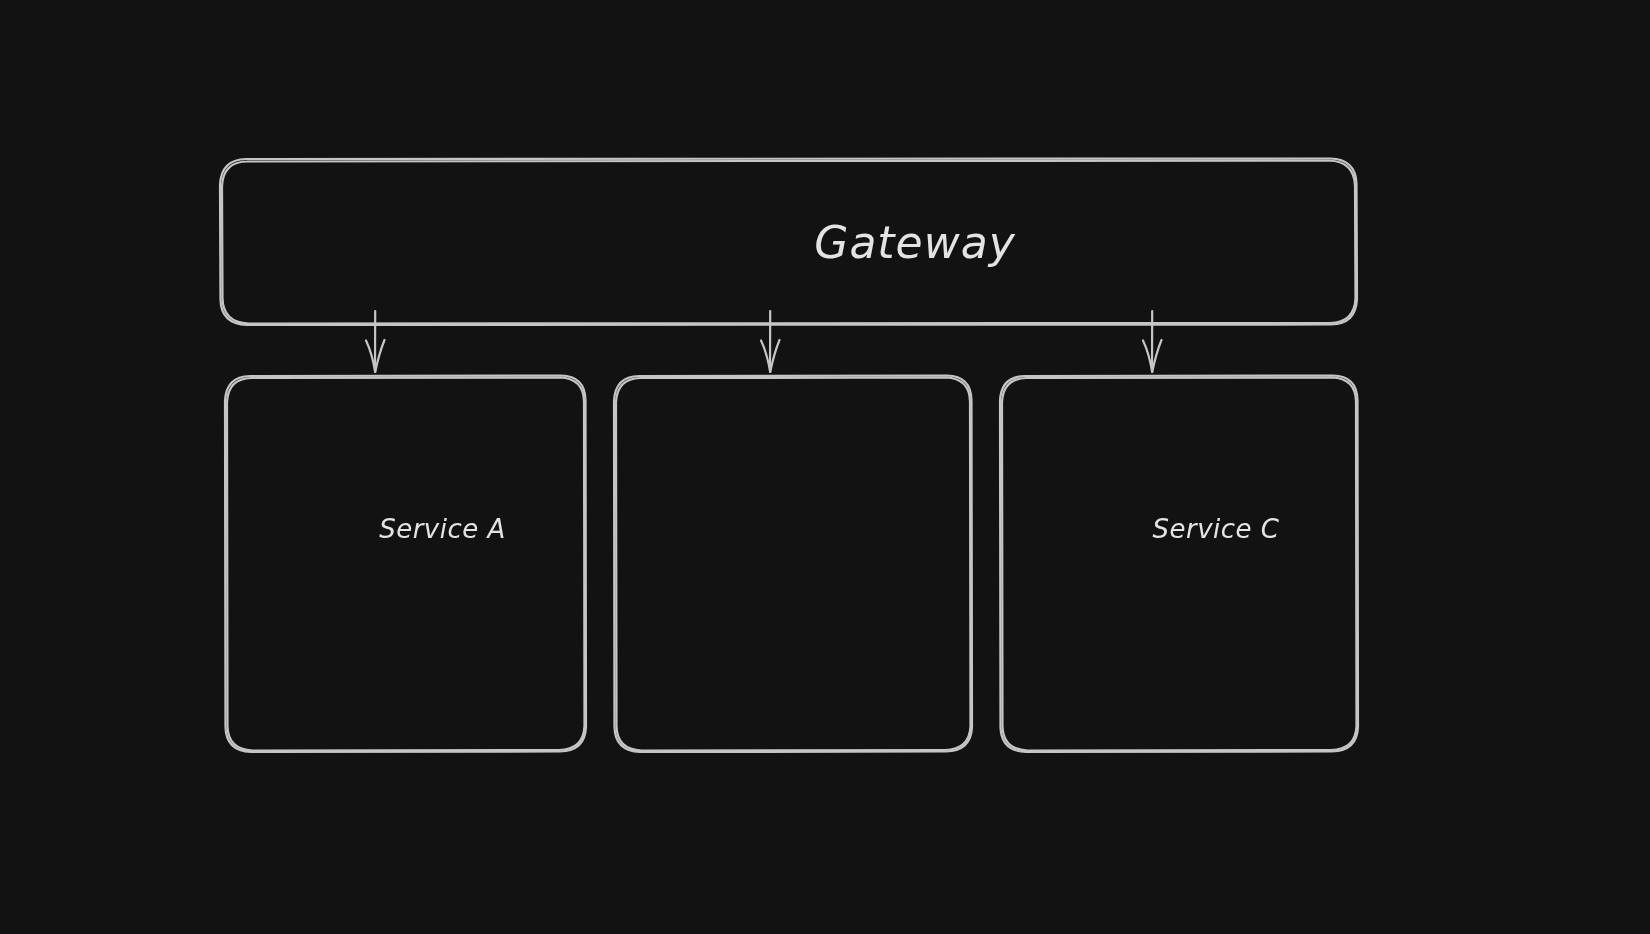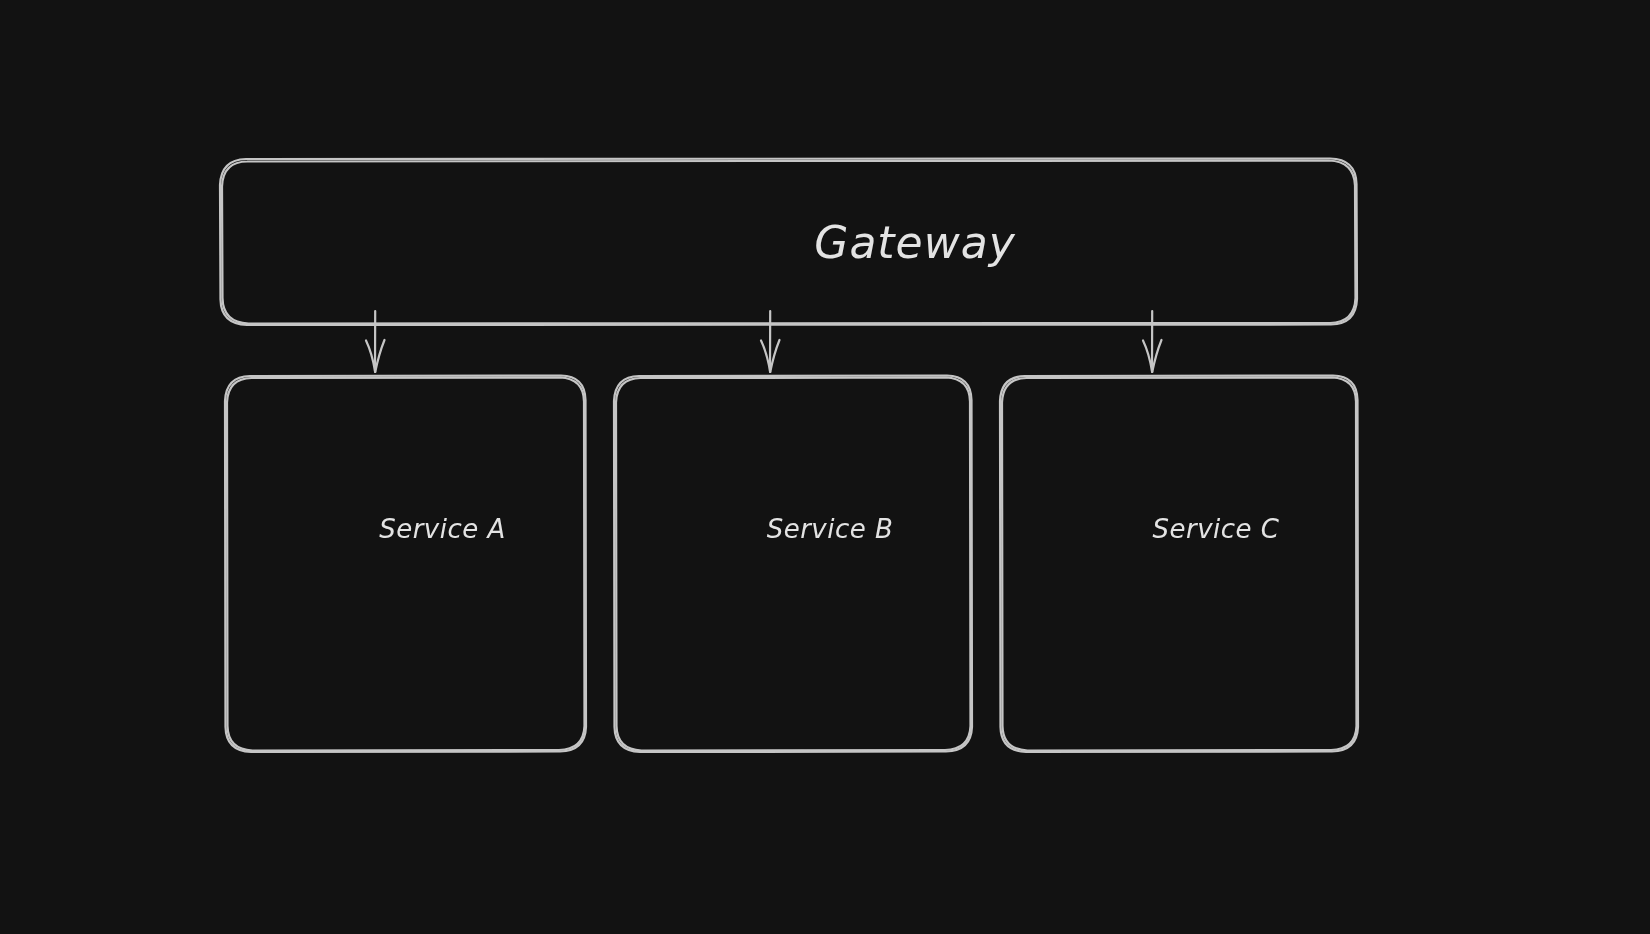--- a/index.html
+++ b/index.html
@@ -145,23 +145,20 @@
   </svg>
 
   <div class="node" id="node-gateway">
     <span class="node-label">Gateway</span>
   </div>
 
   <div class="node service-node" id="node-service-a">
     <span class="node-label">Service A</span>
   </div>
 
-  <div class="node service-node" id="node-service-b">
-    <span class="node-label">Service B</span>
-  </div>
 
   <div class="node service-node" id="node-service-c">
     <span class="node-label">Service C</span>
   </div>
 
   <div class="edge-hit" style="left:362px; top:311px; height:61px;"></div>
   <div class="edge-hit" style="left:757px; top:311px; height:61px;"></div>
   <div class="edge-hit" style="left:1139px; top:311px; height:61px;"></div>
 
 </div>

